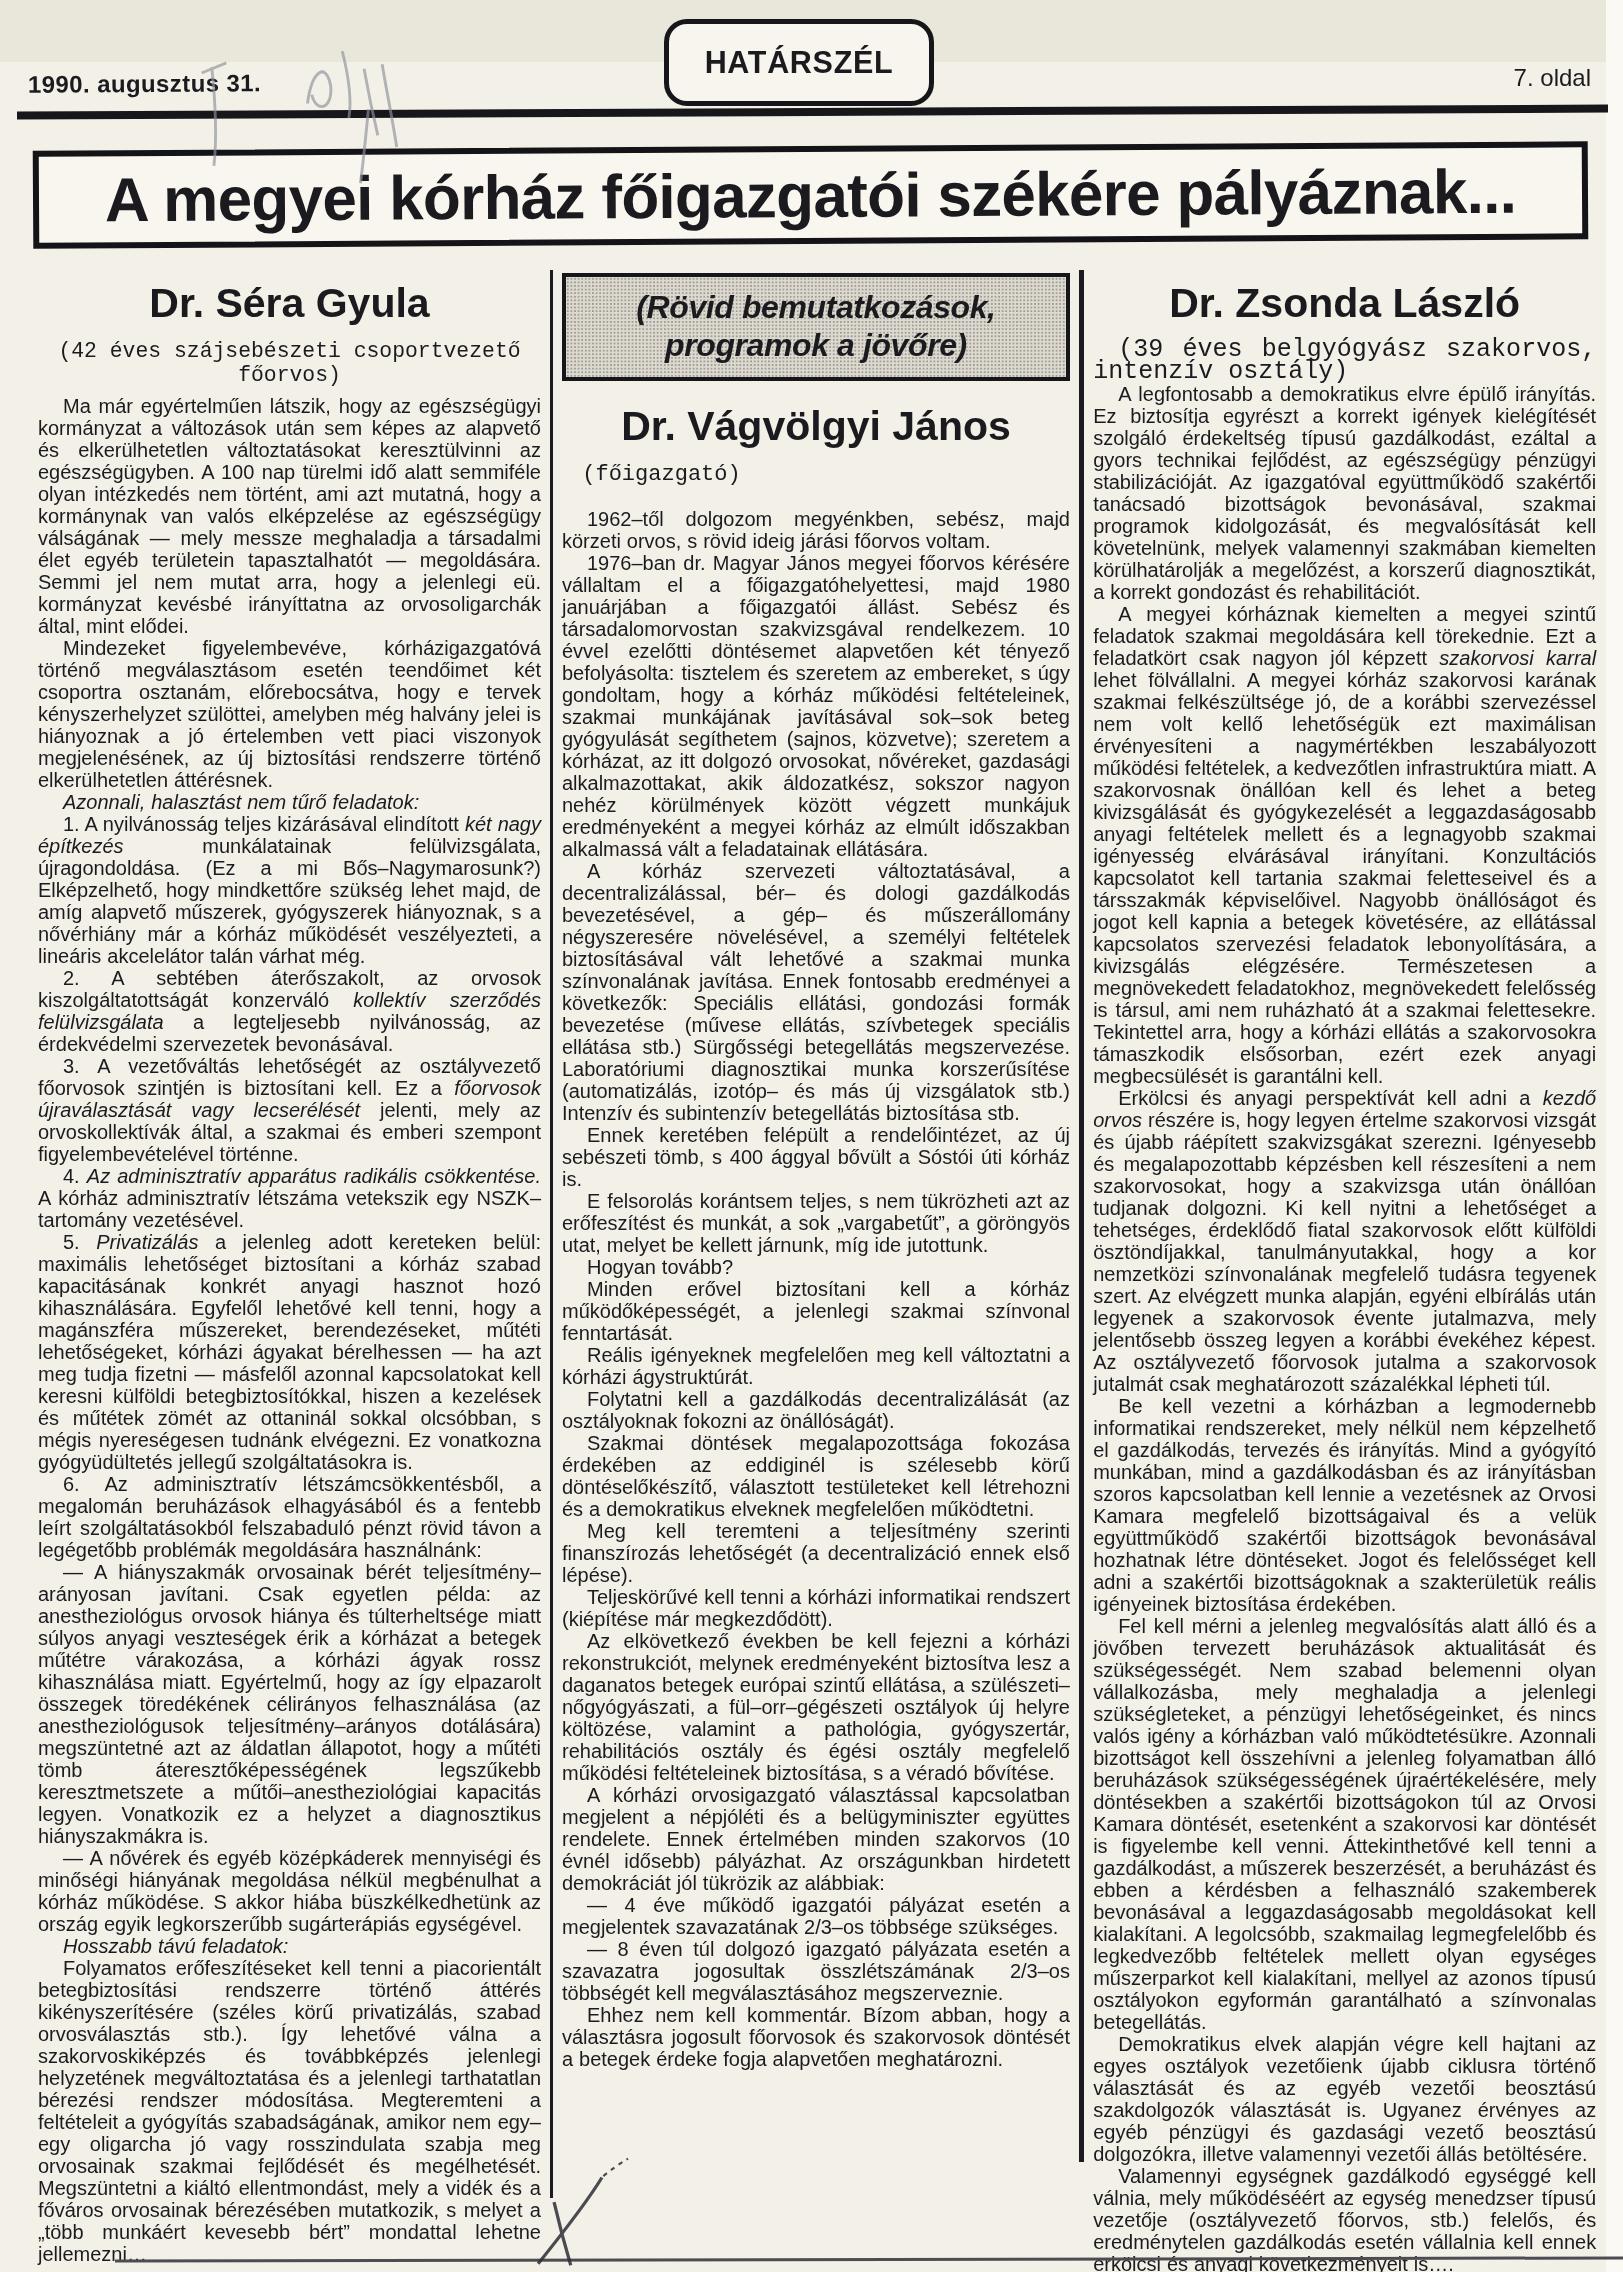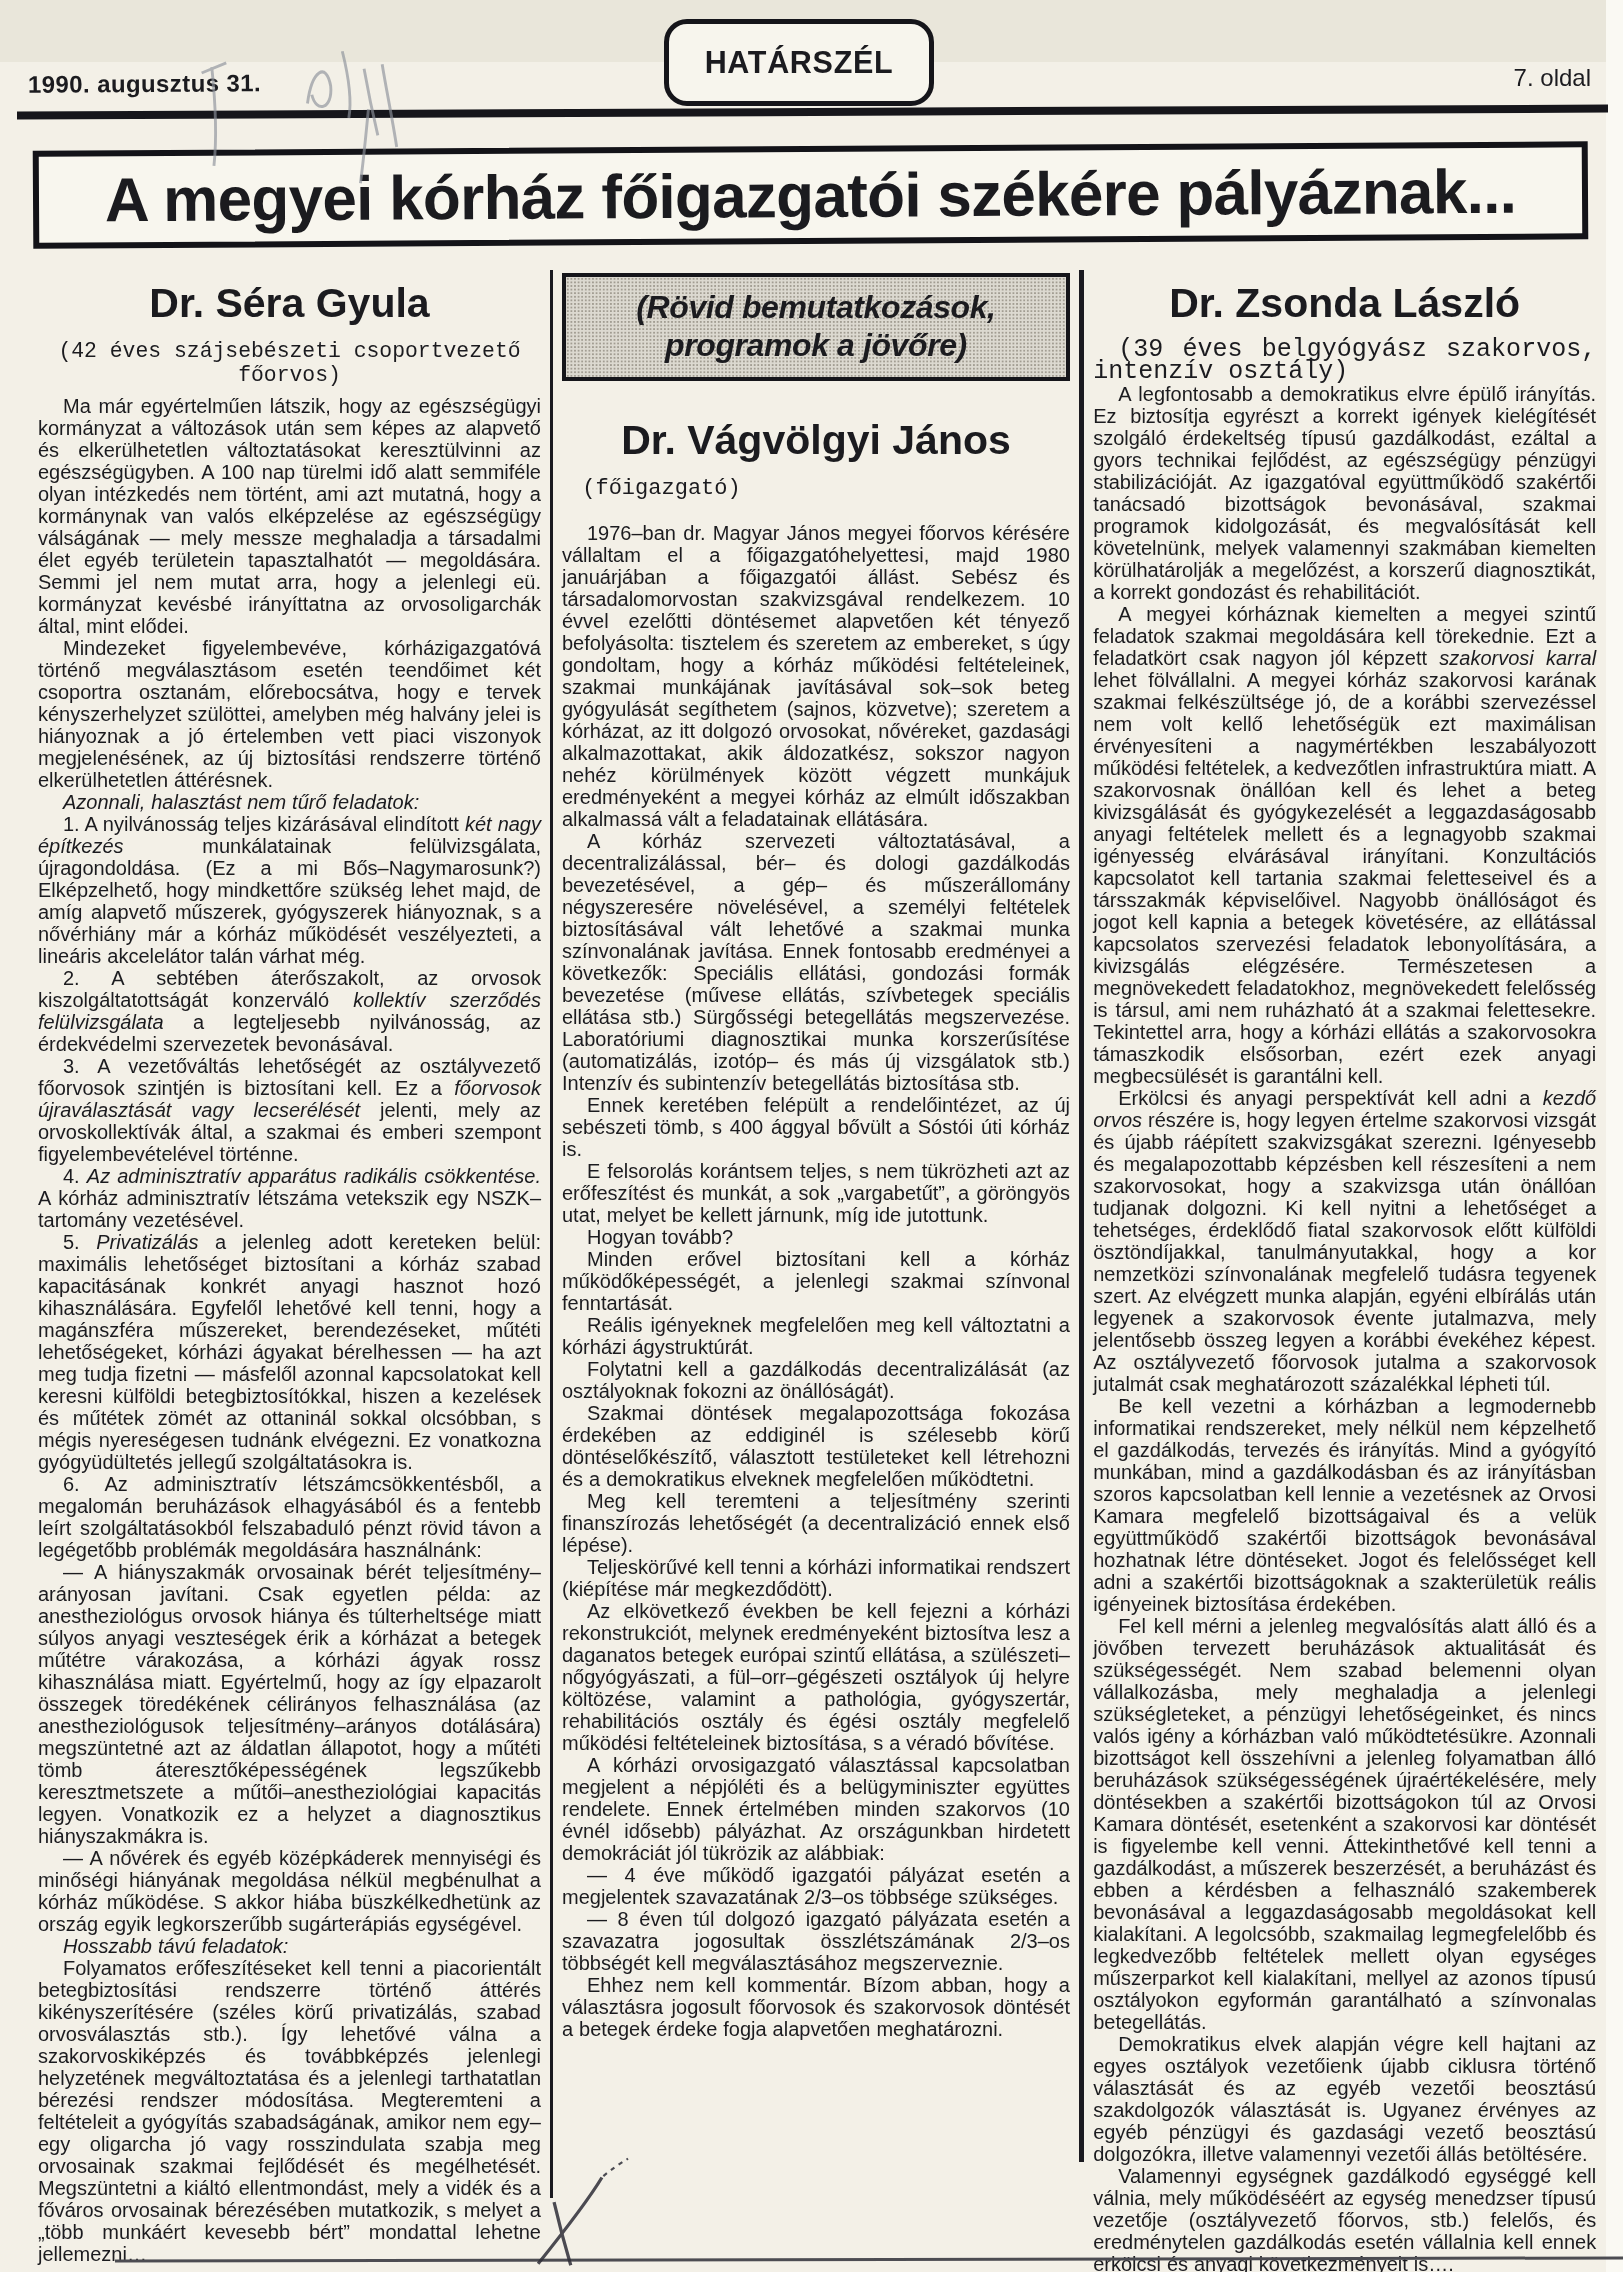--- a/index.html
+++ b/index.html
@@ -56,21 +56,21 @@
   .col-2 { width:508px; }
   .col-3 { width:503px; }
   .col-rule { flex:none; width:3.6px; background:#1a1a20; margin:0 8.7px; }
   .col-rule.rule-1 { height:1928px; }
   .col-rule.rule-2 { height:1892px; margin:0 9.4px; width:4.4px; }
 
   .person-heading {
     margin:10.2px 0 11.6px; text-align:center;
     font-size:41px; font-weight:bold; letter-spacing:0;
   }
-  .col-2 .person-heading { margin-top:36px; }
+  .col-2 .person-heading { margin-top:22px; }
   .byline {
     font-size:21.4px; text-align:center; margin:0 0 8.7px;font-family:Liberation Mono, monospace;
   }
   .byline-left { text-align:left; text-indent:20.3px; margin-bottom:21px; font-size:22px; }
   .byline-body {
     text-align:justify; text-indent:25px; font-size:25px; line-height:22px; margin-bottom:0;
   }
 
   .intro-box {
     border:4.4px solid #15151a;
@@ -142,20 +142,21 @@
         </div>
     </section>
 
     <div class="col-rule rule-1"></div>
 
     <section class="col col-2">
       <div class="intro-box">(Rövid bemutatkozások, programok a jövőre)</div>
       <h2 class="person-heading">Dr. Vágvölgyi János</h2>
       <p class="byline byline-left">(főigazgató)</p>
       <div class="col-body">
+          <p>1962–től dolgozom megyénkben, sebész, majd körzeti orvos, s rövid ideig járási főorvos voltam.</p>
           <p>1976–ban dr. Magyar János megyei főorvos kérésére vállaltam el a főigazgatóhelyettesi, majd 1980 januárjában a főigazgatói állást. Sebész és társadalomorvostan szakvizsgával rendelkezem. 10 évvel ezelőtti döntésemet alapvetően két tényező befolyásolta: tisztelem és szeretem az embereket, s úgy gondoltam, hogy a kórház működési feltételeinek, szakmai munkájának javításával sok–sok beteg gyógyulását segíthetem (sajnos, közvetve); szeretem a kórházat, az itt dolgozó orvosokat, nővéreket, gazdasági alkalmazottakat, akik áldozatkész, sokszor nagyon nehéz körülmények között végzett munkájuk eredményeként a megyei kórház az elmúlt időszakban alkalmassá vált a feladatainak ellátására.</p>
           <p>A kórház szervezeti változtatásával, a decentralizálással, bér– és dologi gazdálkodás bevezetésével, a gép– és műszerállomány négyszeresére növelésével, a személyi feltételek biztosításával vált lehetővé a szakmai munka színvonalának javítása. Ennek fontosabb eredményei a következők: Speciális ellátási, gondozási formák bevezetése (művese ellátás, szívbetegek speciális ellátása stb.) Sürgősségi betegellátás megszervezése. Laboratóriumi diagnosztikai munka korszerűsítése (automatizálás, izotóp– és más új vizsgálatok stb.) Intenzív és subintenzív betegellátás biztosítása stb.</p>
           <p>Ennek keretében felépült a rendelőintézet, az új sebészeti tömb, s 400 ággyal bővült a Sóstói úti kórház is.</p>
           <p>E felsorolás korántsem teljes, s nem tükrözheti azt az erőfeszítést és munkát, a sok „vargabetűt”, a göröngyös utat, melyet be kellett járnunk, míg ide jutottunk.</p>
           <p>Hogyan tovább?</p>
           <p>Minden erővel biztosítani kell a kórház működőképességét, a jelenlegi szakmai színvonal fenntartását.</p>
           <p>Reális igényeknek megfelelően meg kell változtatni a kórházi ágystruktúrát.</p>
           <p>Folytatni kell a gazdálkodás decentralizálását (az osztályoknak fokozni az önállóságát).</p>
           <p>Szakmai döntések megalapozottsága fokozása érdekében az eddiginél is szélesebb körű döntéselőkészítő, választott testületeket kell létrehozni és a demokratikus elveknek megfelelően működtetni.</p>
           <p>Meg kell teremteni a teljesítmény szerinti finanszírozás lehetőségét (a decentralizáció ennek első lépése).</p>

